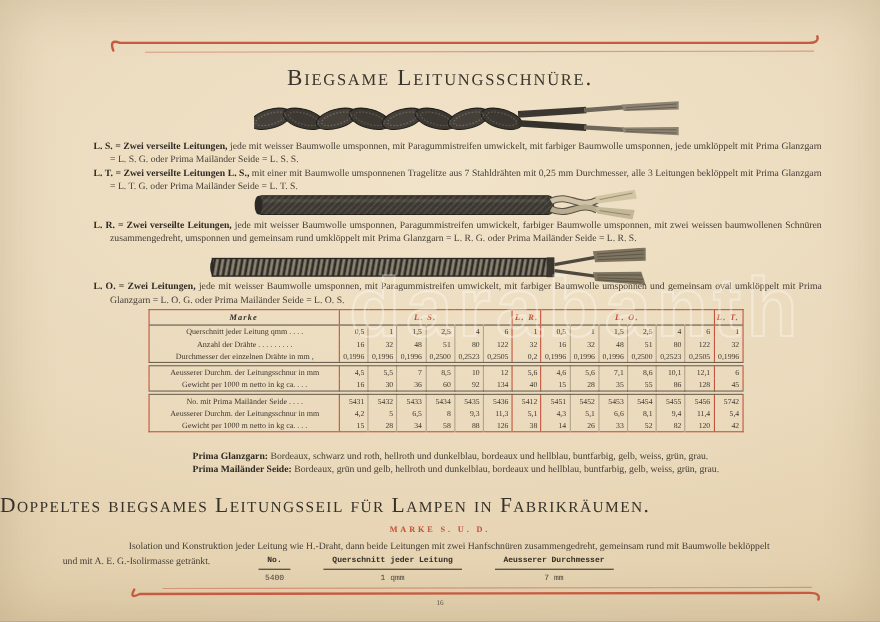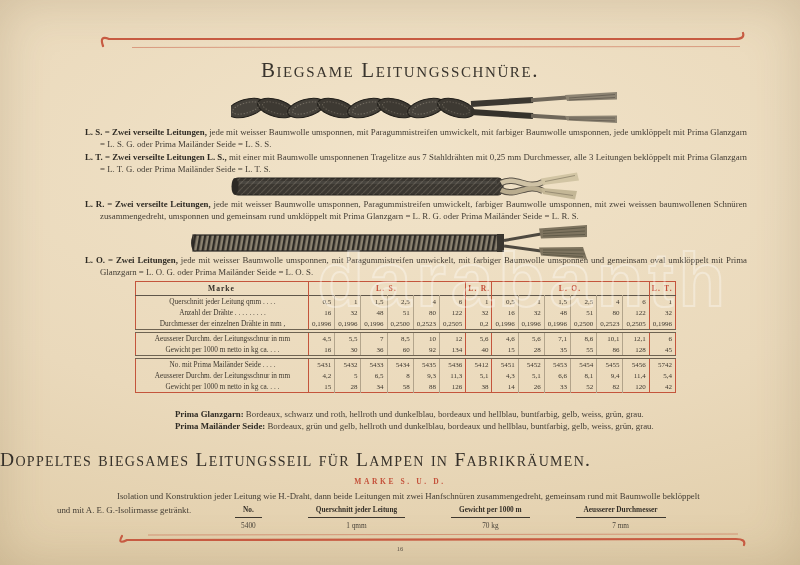--- a/index.html
+++ b/index.html
@@ -14,41 +14,41 @@
   .ill{position:absolute}
   .defs{position:absolute;left:57px;width:690px;}
   .def{font-size:8.8px;line-height:11.7px;text-align:justify;padding-left:43px;text-indent:-43px;margin:0 0 2px 0;}
   .def b{color:#2f2b24;margin-left:28px;}
   
   .spec-table{position:absolute;left:135px;top:281px;width:541px;border-collapse:collapse;
     table-layout:fixed;font-size:7px;color:#3e382f;border:1.5px solid #c4553c;}
   .spec-table th,.spec-table td{padding:0 3px 0 2px;height:11px;text-align:right;
     border-left:1px solid rgba(100,88,70,.42);overflow:hidden;white-space:nowrap;}
   .spec-table thead tr{border-bottom:1px solid #5f564a;}
-  .spec-table thead th{height:13px;text-align:center;}
+  .spec-table thead th{height:13px;text-align:center;font-style:italic;}
   .h-marke{font-weight:bold;letter-spacing:1px;font-size:7.6px;color:#332e27;border-left:none!important;}
   .h-group{color:#c4503a;font-weight:bold;letter-spacing:1.2px;font-size:7.6px;}
   .spec-table .lbl{text-align:center;padding-left:4px;font-size:7.3px;border-left:none;}
   .spec-table td.gb,.spec-table th.h-group{border-left:1.2px solid #c4553c;}
   .spec-table tbody+tbody{border-top:4px double #6e6352;}
   
   .colors-block{position:absolute;left:57px;top:408px;width:690px;font-size:8.8px;line-height:12.2px;}
   .colors-intro{padding-left:60px;}
   .colors-line{padding-left:118px;}
   .colors-line b{color:#2f2b24;}
   
   .h2{position:absolute;top:449px;left:0;width:800px;
     font-size:19.5px;font-variant:small-caps;letter-spacing:1.3px;color:#36312a;}
   .marke-sud{position:absolute;top:477px;left:0;width:800px;text-align:center;
     font-size:7.5px;letter-spacing:2.6px;color:#c4503a;font-weight:bold;}
   .para2{position:absolute;left:57px;top:490px;width:690px;font-size:8.8px;line-height:12px;}
   .para2 .l1{text-indent:60px;text-align:justify;}
   .l2row{display:flex;align-items:flex-start;margin-top:2px;}
   .l2row .l2{width:172px;flex:none;}
-  .mini{display:flex;gap:46px;margin-left:6px;}
+  .mini{display:flex;gap:30px;margin-left:6px;font-family:Liberation Mono, monospace;}
   .mt-col{text-align:center;}
   .mt-h{font-weight:bold;font-size:7.3px;border-bottom:1.3px solid #3d372e;padding:0 8px 1px;color:#332e27;white-space:nowrap;}
   .mt-v{font-size:7.3px;padding-top:1.5px;color:#4a443a;}
   .pagenum{position:absolute;top:545px;left:0;width:800px;text-align:center;font-size:6.5px;color:#5c5347;}
   .watermark{position:absolute;left:110px;top:236px;width:620px;text-align:right;z-index:6;
     font-family:"Liberation Sans",sans-serif;font-weight:bold;font-size:76px;letter-spacing:5px;
     color:transparent;-webkit-text-stroke:2px rgba(255,255,255,.34);pointer-events:none;}
 </style>
 </head>
 <body>
@@ -325,24 +325,20 @@
       <div class="mini">
         <div class="mt-col">
           <div class="mt-h">No.</div>
           <div class="mt-v">5400</div>
         </div>
         <div class="mt-col">
           <div class="mt-h">Querschnitt jeder Leitung</div>
           <div class="mt-v">1 qmm</div>
         </div>
         <div class="mt-col">
-          <div class="mt-h">Gewicht per 1000 m</div>
-          <div class="mt-v">70 kg</div>
-        </div>
-        <div class="mt-col">
           <div class="mt-h">Aeusserer Durchmesser</div>
           <div class="mt-v">7 mm</div>
         </div>
       </div>
     </div>
   </div>
 
   <svg class="rule" style="top:528px" viewBox="0 0 800 24">
     <path d="M148,7 L738,6" fill="none" stroke="#c75b42" stroke-width="1" opacity="0.5"></path>
     <path d="M122,8 Q117,17 127,12 L736,11 Q746,11 744,17" fill="none" stroke="#c75b42" stroke-width="2.2" stroke-linecap="round"></path>

